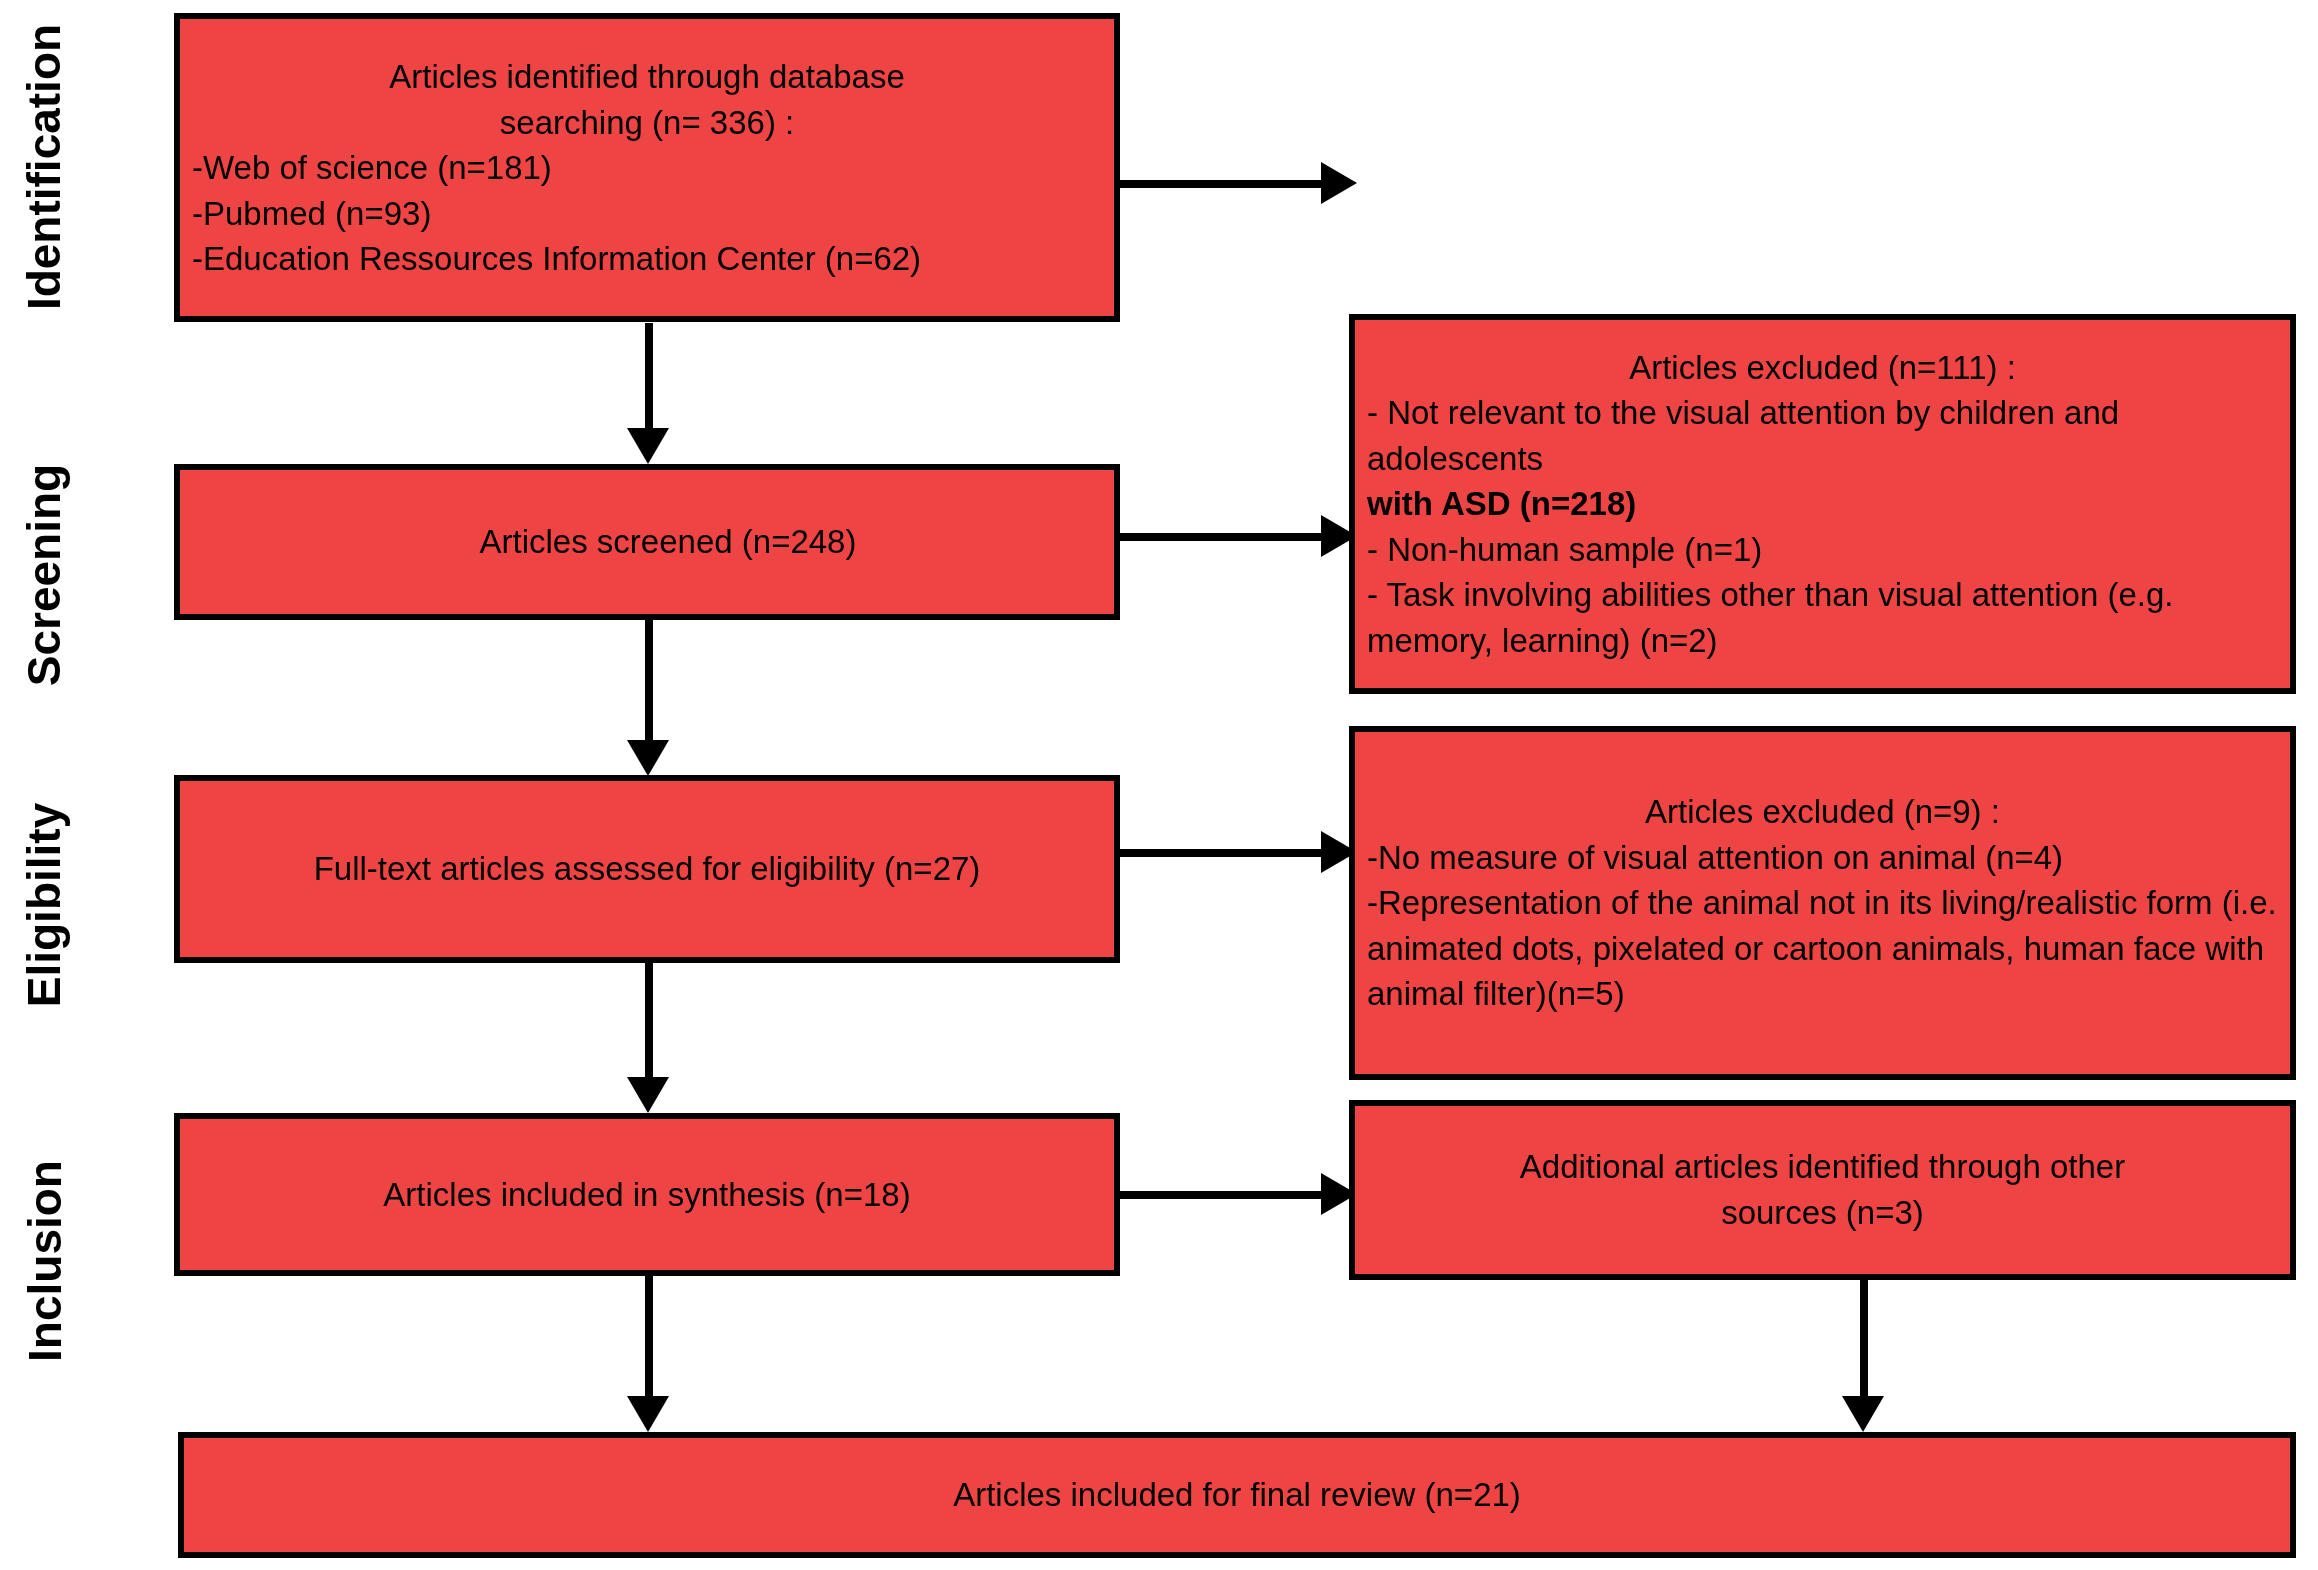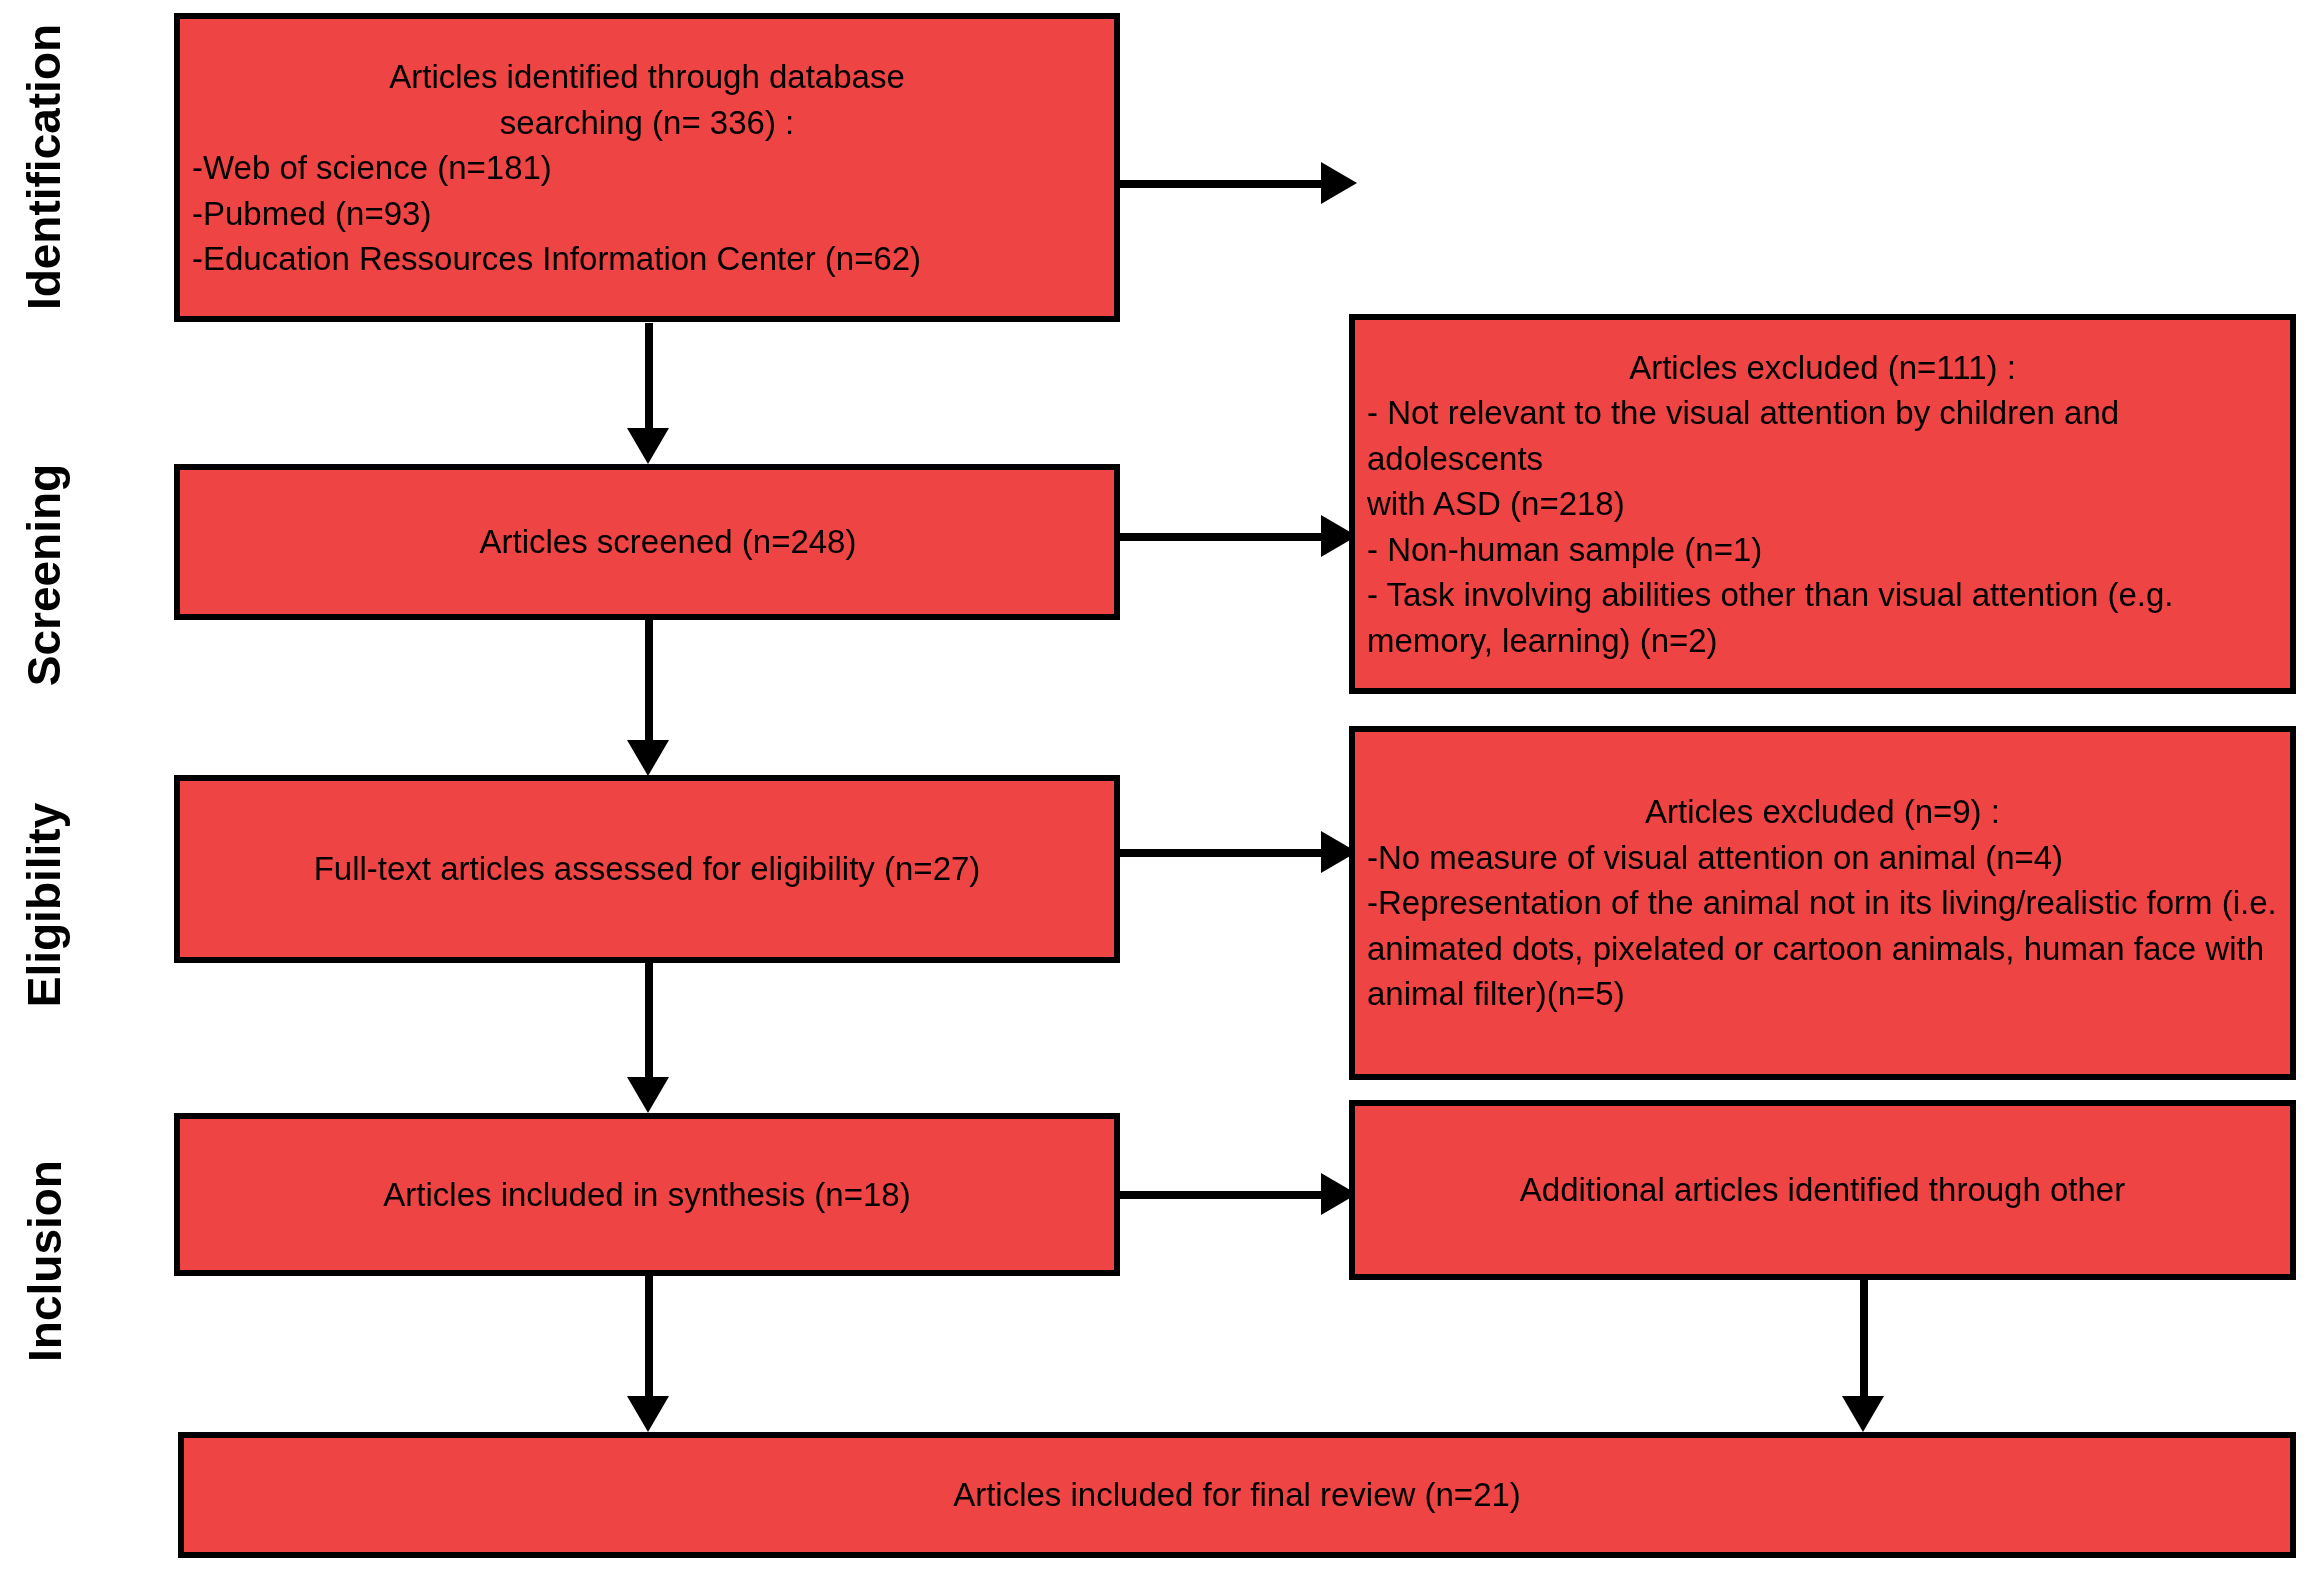--- a/index.html
+++ b/index.html
@@ -146,21 +146,21 @@
   <div class="box" style="left:174px; top:464px; width:946px; height:156px;padding-left:42px;">
     <div class="box-inner center-text">
       <span>Articles screened (n=248)</span>
     </div>
   </div>
 
   <div class="box" style="left:1349px; top:314px; width:947px; height:380px;">
     <div class="box-inner mix-text">
       <span class="hdr">Articles excluded (n=111) :</span>
       <span style="display:block;">- Not relevant to the visual attention by children and adolescents</span>
-      <span style="display:block;"> with ASD (n=218)</span>
+      <span style="display:block;font-weight:bold;"> with ASD (n=218)</span>
       <span style="display:block;">- Non-human sample (n=1)</span>
       <span style="display:block;">- Task involving abilities other than visual attention (e.g. memory, learning) (n=2)</span>
     </div>
   </div>
 
   <div class="box" style="left:174px; top:775px; width:946px; height:188px;">
     <div class="box-inner center-text">
       <span>Full-text articles assessed for eligibility (n=27)</span>
     </div>
   </div>
@@ -175,20 +175,21 @@
 
   <div class="box" style="left:174px; top:1113px; width:946px; height:163px;">
     <div class="box-inner center-text">
       <span>Articles included in synthesis (n=18)</span>
     </div>
   </div>
 
   <div class="box" style="left:1349px; top:1100px; width:947px; height:180px;">
     <div class="box-inner center-text">
       <span style="display:block;">Additional articles identified through other</span>
+      <span style="display:block;">sources (n=3)</span>
     </div>
   </div>
 
   <div class="box" style="left:178px; top:1432px; width:2118px; height:126px;">
     <div class="box-inner center-text">
       <span>Articles included for final review (n=21)</span>
     </div>
   </div>
 
 </div>

